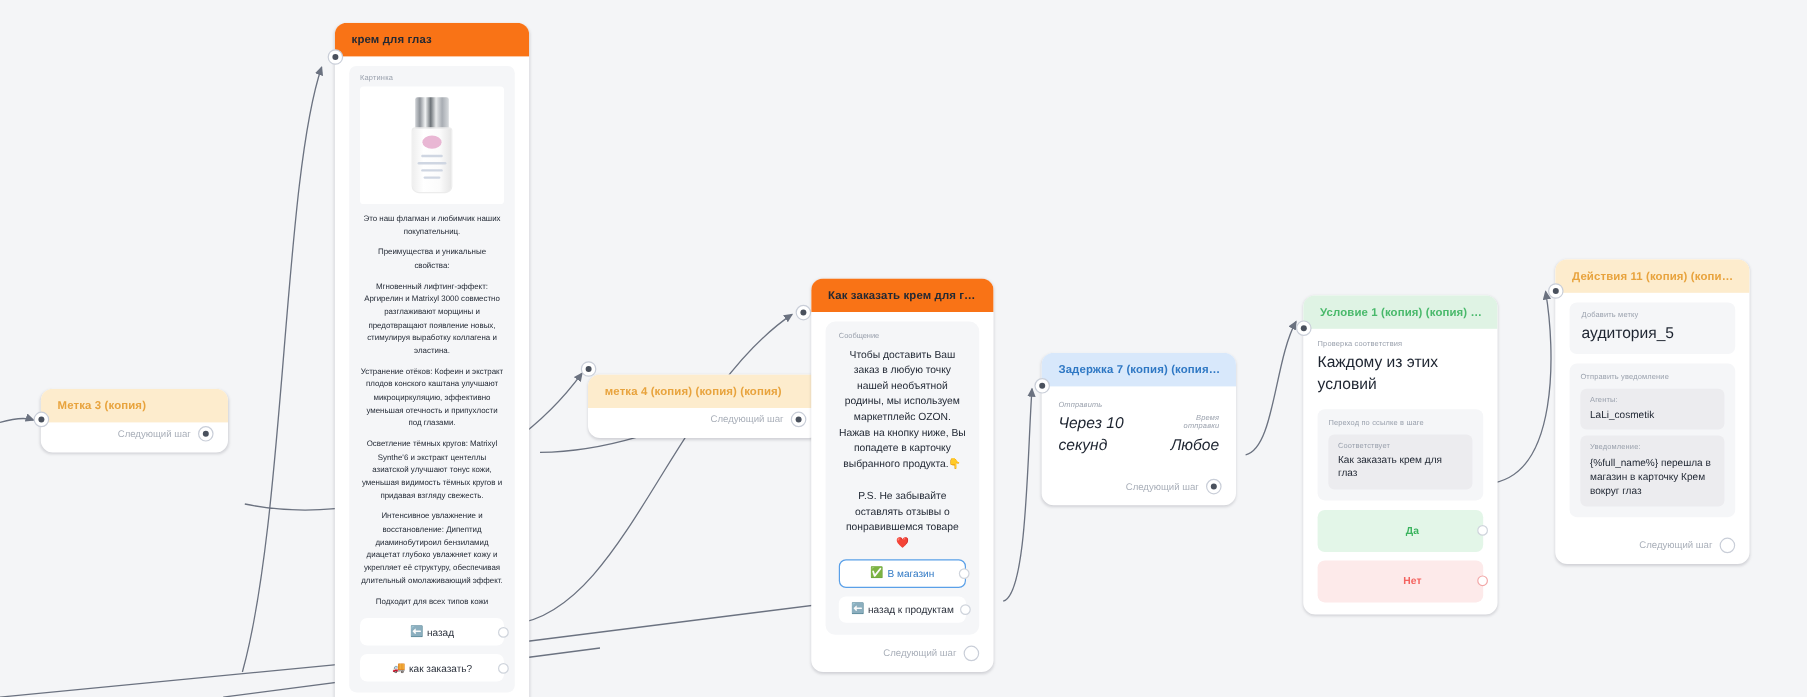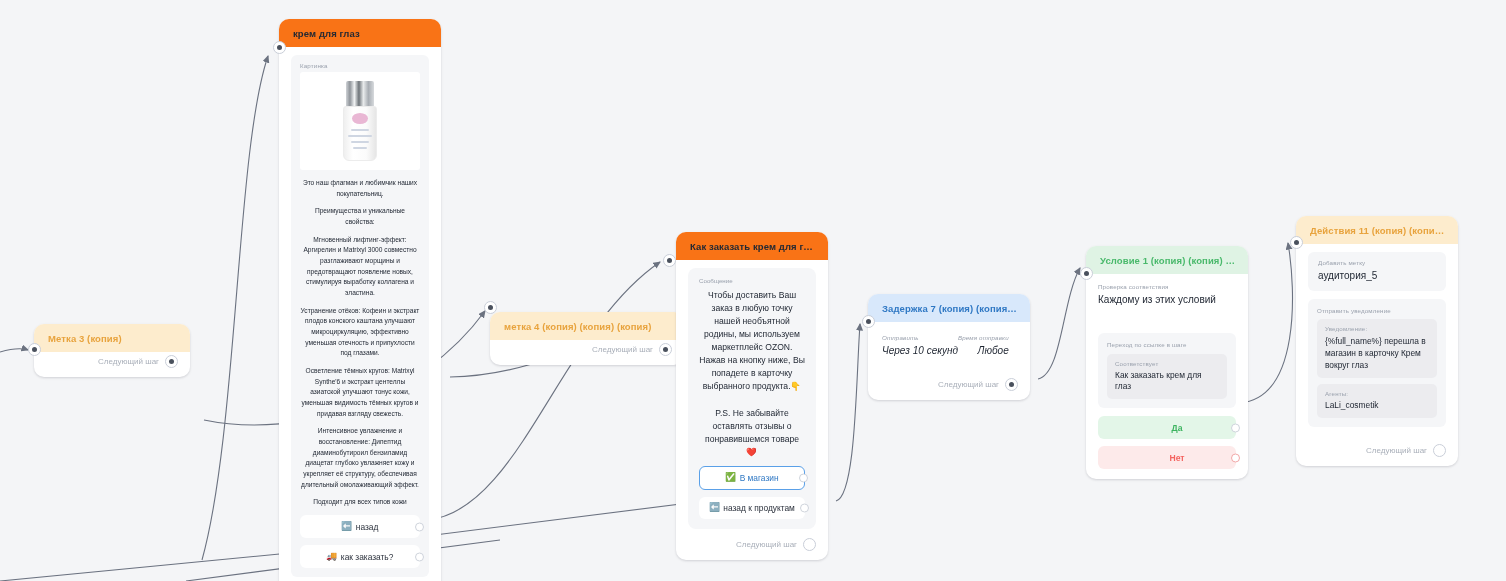--- a/index.html
+++ b/index.html
@@ -36,21 +36,21 @@
   .node-body{padding:8px 12px 6px 12px;}
 
   .field{
     background:#f5f6f8;
     border-radius:6px;
     padding:7px 10px 8px 10px;
     margin-bottom:8px;
   }
   .field-label{font-size:6.2px;color:#9aa1ad;margin-bottom:3px;letter-spacing:.15px;}
   .field-value{font-size:8.4px;color:#1d2430;line-height:1.35;}
-  .field-value.big{font-size:10px;}
+  .field-value.big{font-size:13px;}
 
   .nextstep{
     display:flex;align-items:center;justify-content:flex-end;
     font-size:8px;color:#a9afb9;
     padding:3px 12px 9px 12px;
   }
 
   
   .port{
     position:absolute;width:13px;height:13px;border-radius:50%;
@@ -88,21 +88,21 @@
   
   .pbtn{
     position:relative;background:#fff;border-radius:6px;margin-top:7px;
     height:23px;display:flex;align-items:center;justify-content:center;
     font-size:8.4px;color:#2b313c;
   }
   .pbtn .port{position:absolute;right:-4px;top:50%;transform:translateY(-50%);}
 
   
   .cond-btn{
-    position:relative;border-radius:6px;height:23px;margin-top:7px;
+    position:relative;border-radius:6px;height:35px;margin-top:7px;
     display:flex;align-items:center;justify-content:center;
     font-size:8.6px;font-weight:bold;padding-left:20px;
   }
   .cond-yes{background:#e3f6e8;color:#3cb45f;}
   .cond-no{background:#fdeaea;color:#f4635f;}
   .cond-btn .port{position:absolute;right:-4px;top:50%;transform:translateY(-50%);}
 
   
   .delay-row{display:flex;justify-content:flex-start;align-items:flex-end;padding:2px 2px 0 2px;font-style:italic;}
   .delay-col{display:flex;flex-direction:column;}
@@ -274,21 +274,21 @@
       <span class="port filled nx"></span>
     </div>
   </div>
   <div class="port filled in" style="left:861.5px;top:315px;"></div>
 
   <div class="node" style="left:1086px;top:246px;width:162px;">
     <div class="node-head head-cond">Условие 1 (копия) (копия) (копия) (к...</div>
     <div class="node-body" style="padding:9px 12px 10px 12px;">
       <div>
         <div class="field-label">Проверка соответствия</div>
-        <div class="field-value big" style="margin-bottom:26px;">Каждому из этих условий</div>
+        <div class="field-value big" style="margin-bottom:13px;">Каждому из этих условий</div>
       </div>
       <div class="field" style="padding:8px 9px 9px 9px;">
         <div class="field-label">Переход по ссылке в шаге</div>
         <div style="background:#ececef;border-radius:5px;padding:6px 8px 7px 8px;margin-top:6px;">
           <div class="field-label">Соответствует</div>
           <div class="field-value">Как заказать крем для глаз</div>
         </div>
       </div>
       <div class="cond-btn cond-yes">
         <span>Да</span>
@@ -304,28 +304,28 @@
 
   <div class="node" style="left:1296px;top:216px;width:162px;">
     <div class="node-head head-tag">Действия 11 (копия) (копия) (копия) ...</div>
     <div class="node-body">
       <div class="field">
         <div class="field-label">Добавить метку</div>
         <div class="field-value big">аудитория_5</div>
       </div>
       <div class="field" style="padding:8px 9px 9px 9px;">
         <div class="field-label">Отправить уведомление</div>
+        <div style="background:#ececef;border-radius:5px;padding:6px 8px 7px 8px;margin-top:6px;">
+          <div class="field-label">Агенты:</div>
+          <div class="field-value">LaLi_cosmetik</div>
+        </div>
         <div style="background:#ececef;border-radius:5px;padding:6px 8px 7px 8px;margin-top:5px;">
           <div class="field-label">Уведомление:</div>
           <div class="field-value" style="line-height:1.45;">{%full_name%} перешла в магазин в карточку Крем вокруг глаз</div>
         </div>
-        <div style="background:#ececef;border-radius:5px;padding:6px 8px 7px 8px;margin-top:6px;">
-          <div class="field-label">Агенты:</div>
-          <div class="field-value">LaLi_cosmetik</div>
-        </div>
       </div>
     </div>
     <div class="nextstep">
       <span>Следующий шаг</span>
       <span class="port hollow nx"></span>
     </div>
   </div>
   <div class="port filled in" style="left:1289.5px;top:236px;"></div>
 
 </div>

